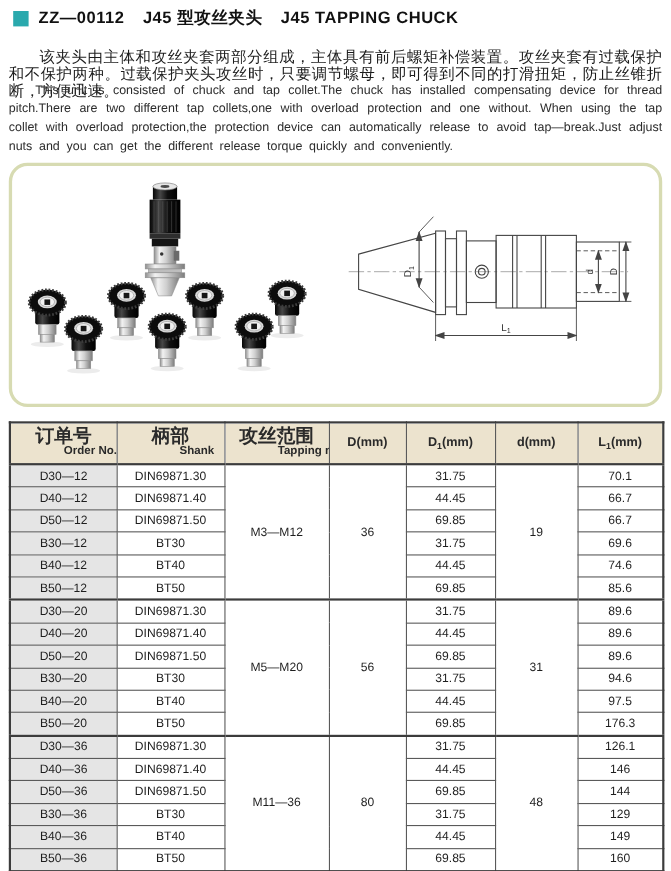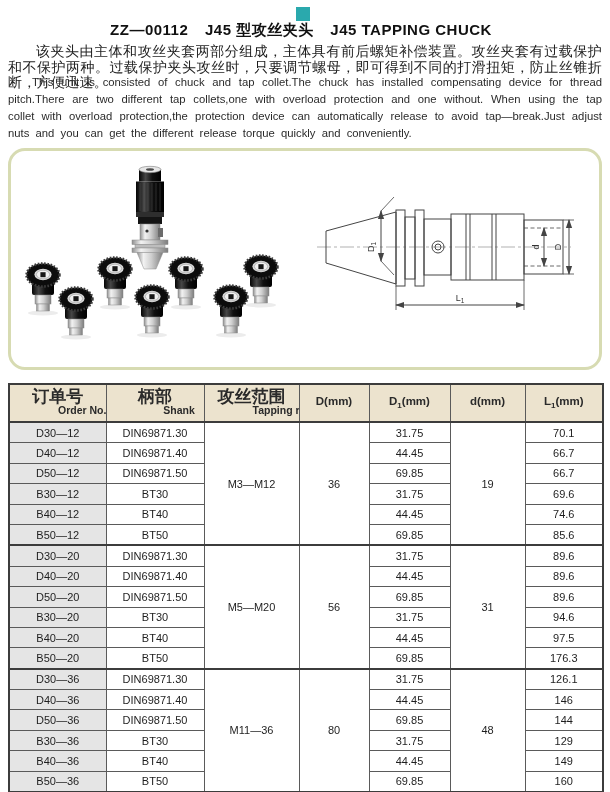--- a/index.html
+++ b/index.html
@@ -1,21 +1,21 @@
 <!DOCTYPE html>
 <html><head>
 <meta charset="utf-8">
 <style>
   html,body{margin:0;padding:0;background:#ffffff;}
   .page{
     position:relative;width:610px;height:792px;background:#ffffff;overflow:hidden;
     font-family:"Liberation Sans","DejaVu Sans",sans-serif;color:#222;
   }
   
-  .title-row{position:absolute;top:7px;left:12px;right:8px;display:flex;align-items:center;flex-direction:column;}
+  .title-row{position:absolute;top:7px;left:12px;right:8px;display:flex;align-items:center;}
   .bullet{width:14px;height:14px;background:#2aa9ad;margin-right:9px;flex:0 0 auto;}
   .title-text{font-size:15px;font-weight:bold;color:#111;letter-spacing:.5px;white-space:nowrap;}
   .title-text span{margin-right:12px;}
   
   .cn-para{
     position:absolute;top:30px;left:8px;width:594px;
     font-size:14px;line-height:15.5px;font-weight:normal;color:#1c1c1c;
     text-align:justify;text-indent:2em;letter-spacing:.3px;
   }
   .en-para{

